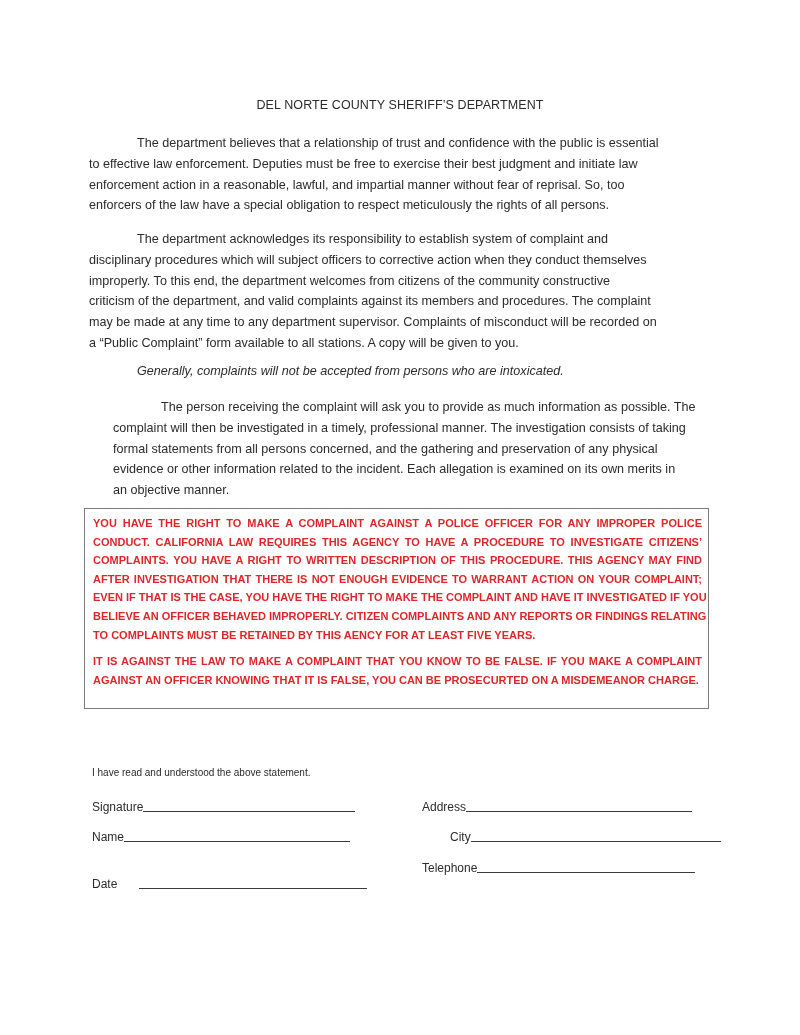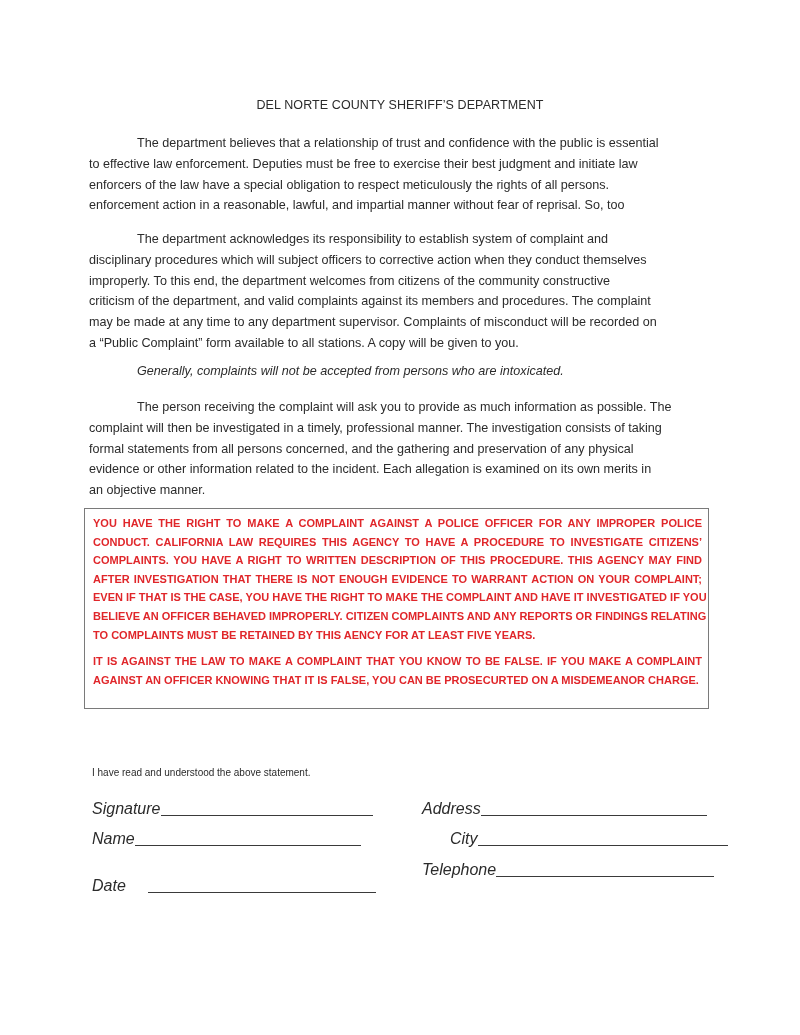--- a/index.html
+++ b/index.html
@@ -28,53 +28,53 @@
       color: #e0262a; font-weight: bold; font-size: 11px; line-height: 18.6px;
     }
     .redtext .line { display: block; white-space: nowrap; text-align: justify; text-align-last: justify; }
     .redtext .line.last { text-align-last: left; }
     .redtext .gap { height: 8px; }
     .ack {
       position: absolute; left: 92px; top: 767px; font-size: 10px; color: #2b2b2b;
     }
     .field {
       position: absolute; display: flex; align-items: flex-end;
-      font-size: 16px; font-style: italic; color: #2b2b2b;
+      font-size: 12px; color: #2b2b2b;
     }
     .field .label { white-space: nowrap; }
     .field .rule { border-bottom: 1px solid #3a3a3a; height: 1px; margin-bottom: 2px; }
   </style>
 </head>
 <body>
 
 <div class="page">
 
   <div class="title">DEL NORTE COUNTY SHERIFF’S DEPARTMENT</div>
 
   <div class="para" style="top:133px;">
     <span class="line indent">The department believes that a relationship of trust and confidence with the public is essential</span>
     <span class="line">to effective law enforcement.  Deputies must be free to exercise their best judgment and initiate law</span>
+    <span class="line">enforcement action in a reasonable, lawful, and impartial manner without fear of reprisal.  So, too</span>
     <span class="line">enforcers of the law have a special obligation to respect meticulously the rights of all persons.</span>
-    <span class="line">enforcement action in a reasonable, lawful, and impartial manner without fear of reprisal.  So, too</span>
   </div>
 
   <div class="para" style="top:229px;">
     <span class="line indent">The department acknowledges its responsibility to establish system of complaint and</span>
     <span class="line">disciplinary procedures which will subject officers to corrective action when they conduct themselves</span>
     <span class="line">improperly.  To this end, the department welcomes from citizens of the community constructive</span>
     <span class="line">criticism of the department, and valid complaints against its members and procedures.  The complaint</span>
     <span class="line">may be made at any time to any department supervisor.  Complaints of misconduct will be recorded on</span>
     <span class="line">a “Public Complaint” form available to all stations.   A copy will be given to you.</span>
   </div>
 
   <div class="para italic" style="top:361px;">
     <span class="line indent">Generally, complaints will not be accepted from persons who are intoxicated.</span>
   </div>
 
-  <div class="para" style="top:397px;">
+  <div class="para" style="top:397px;margin-left:24px;">
     <span class="line indent">The person receiving the complaint will ask you to provide as much information as possible.  The</span>
     <span class="line">complaint will then be investigated in a timely, professional manner.  The investigation consists of taking</span>
     <span class="line">formal statements from all persons concerned, and the gathering and preservation of any physical</span>
     <span class="line">evidence or other information related to the incident.  Each allegation is examined on its own merits in</span>
     <span class="line">an objective manner.</span>
   </div>
 
   <div class="redbox">
     <div class="redtext">
       <span class="line">YOU HAVE THE RIGHT TO MAKE A COMPLAINT AGAINST A POLICE OFFICER FOR ANY IMPROPER POLICE</span>

